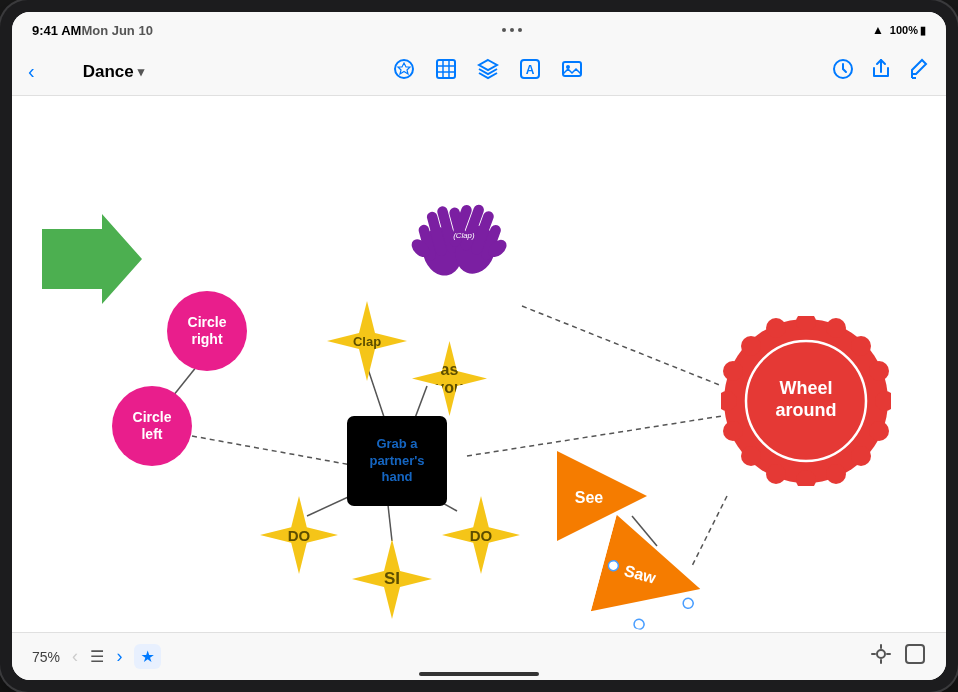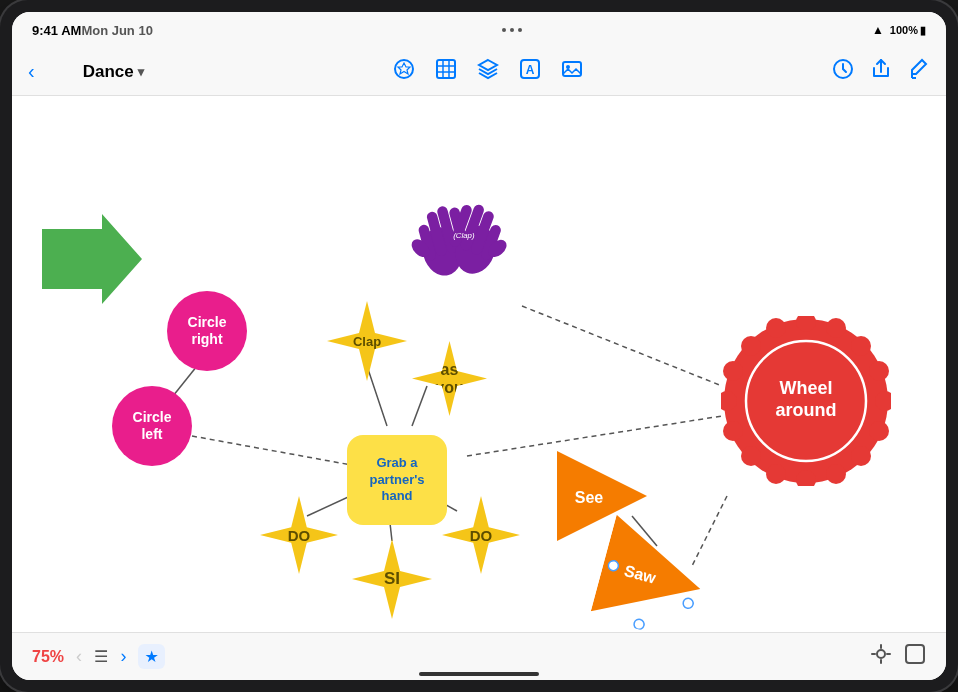--- a/index.html
+++ b/index.html
@@ -101,27 +101,26 @@
     }
     .four-point-star {
       background: #f5c518;
       color: #333;
       font-size: 13px;
       font-weight: 700;
       clip-path: polygon(50% 0%, 60% 40%, 100% 50%, 60% 60%, 50% 100%, 40% 60%, 0% 50%, 40% 40%);
     }
     
     .blue-rect {
-      background: #fde047;
-      border-radius: 16px;
+      background: #000000;
+      border-radius: 7px;
       color: #1565c0;
       font-size: 14px;
       font-weight: 700;
       line-height: 1.3;
-      margin-top: 19px;
     }
     
     .hands-container {
       position: absolute;
       top: 83px;
       left: 360px;
       width: 140px;
       height: 100px;
       display: flex;
       align-items: center;
@@ -132,21 +131,21 @@
       height: 48px;
       background: #f8f8f8;
       border-top: 1px solid #e0e0e0;
       display: flex;
       align-items: center;
       justify-content: space-between;
       padding: 0 20px;
       flex-shrink: 0;
     }
     .bottom-left { display: flex; align-items: center; gap: 8px; }
-    .zoom-label { font-size: 16px; color: #ef4444; font-weight: bold; }
+    .zoom-label { font-size: 14px; color: #404040; }
     .nav-btn { color: #007AFF; font-size: 18px; cursor: pointer; padding: 4px; }
     .nav-btn.disabled { color: #ccc; }
     .list-icon { color: #555; font-size: 16px; }
     .star-icon { color: #007AFF; font-size: 16px; background: #e8f0fe; border-radius: 6px; padding: 3px 6px; }
     .bottom-right { display: flex; align-items: center; gap: 12px; }
     .bottom-icon { color: #555; font-size: 18px; cursor: pointer; }
     
     .canvas-svg {
       position: absolute;
       top: 0; left: 0;

